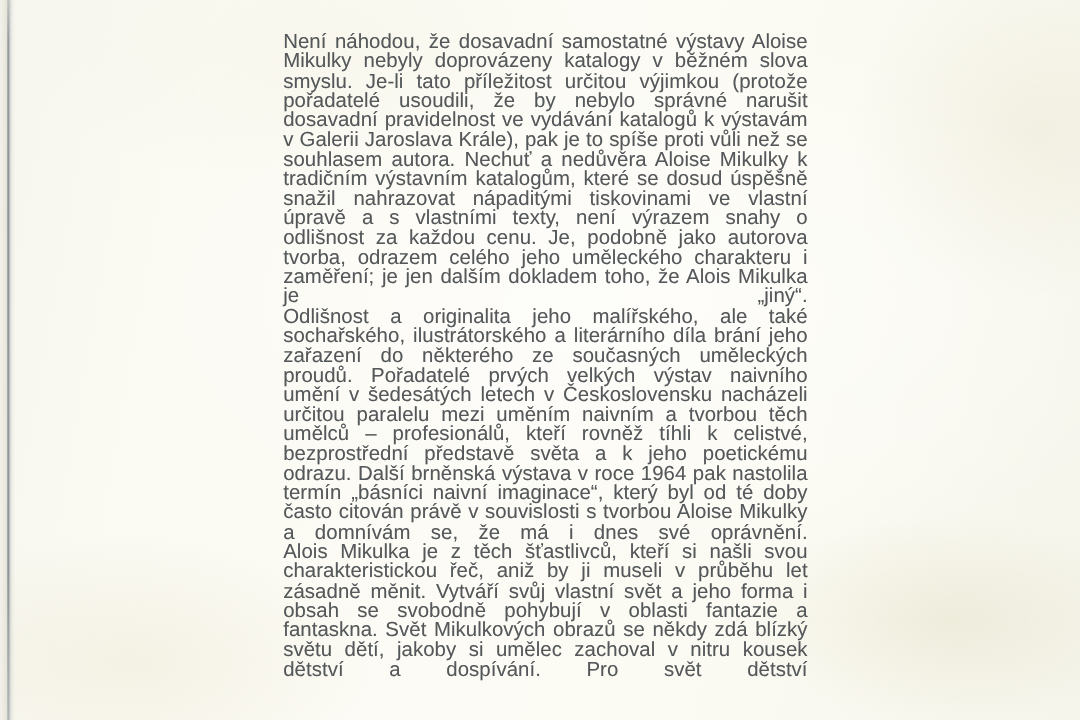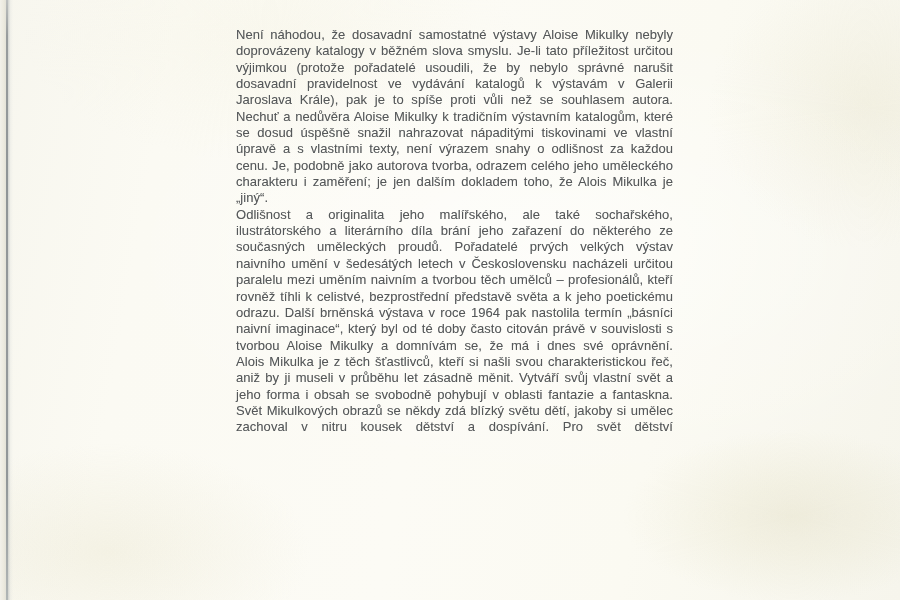--- a/index.html
+++ b/index.html
@@ -92,21 +92,21 @@
     left: 236px;
     top: 27px;
     width: 437px;
   }
 
   .para {
     margin: 0;
     text-align: justify;
     text-justify: inter-word;
     color: #55585a;
-    font-size: 13px;
+    font-size: 17px;
     line-height: 16.35px;
     letter-spacing: 0.04px;
     word-spacing: 0.1px;
     -webkit-font-smoothing: antialiased;
   }
 
   
   .para.justify-all {
     text-align-last: justify;
   }

